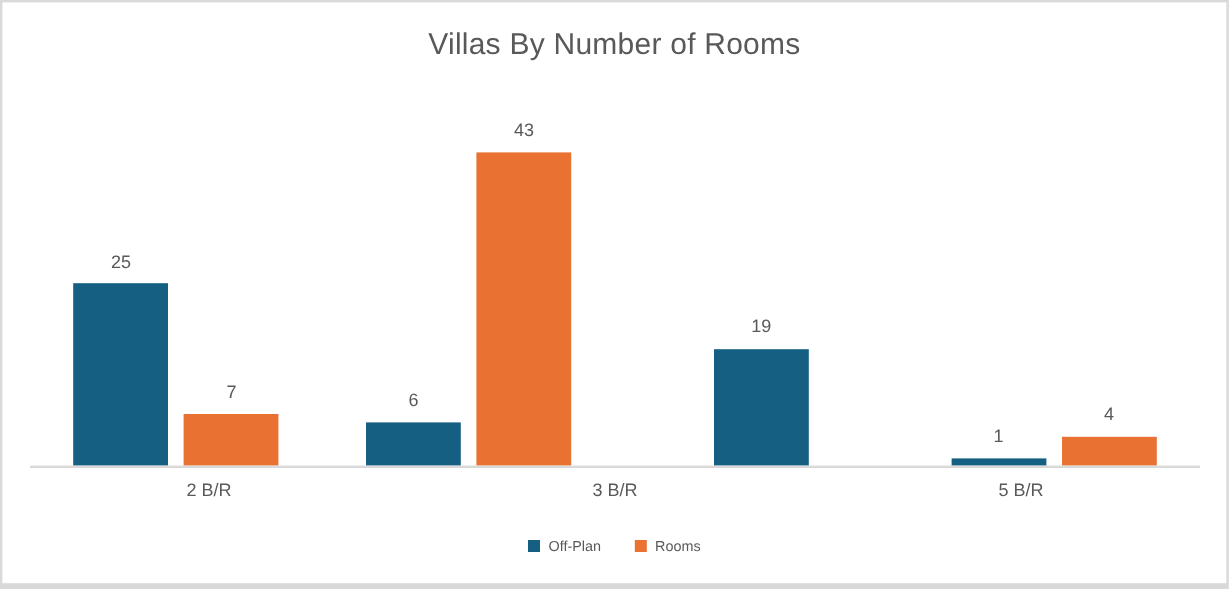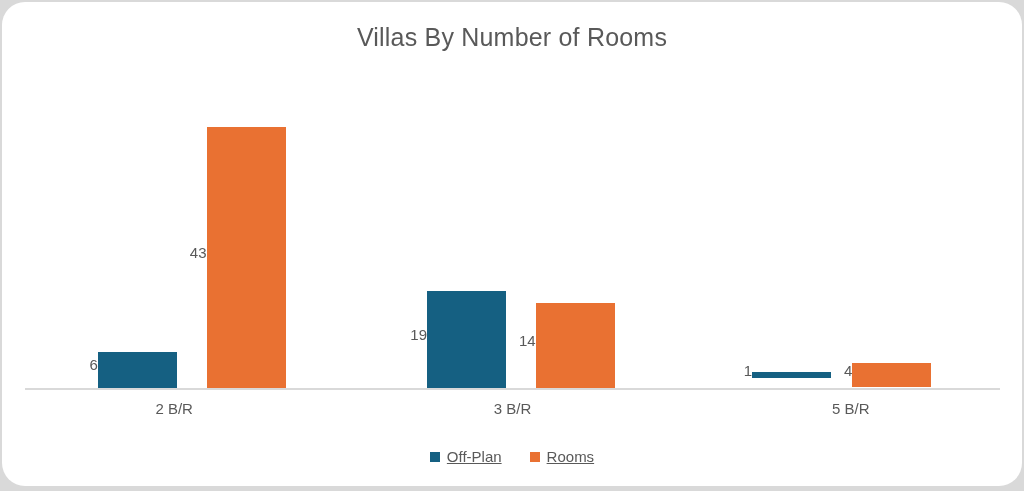--- a/index.html
+++ b/index.html
@@ -6,39 +6,38 @@
   html, body { margin: 0; padding: 0; }
   body {
     width: 1024px; height: 491px; position: relative;
     background: #d9d9d9;
     font-family: "Liberation Sans", sans-serif;
     overflow: hidden;
   }
   .chart-frame {
     position: absolute; left: 2px; top: 2px; right: 2px; bottom: 5px;
     background: #ffffff;
-    border-radius: 23px;
   }
   .chart-title {
     position: absolute; top: 21px; left: 0; width: 100%;
     text-align: center;
     font-size: 25px; font-weight: 400; color: #595959;
     letter-spacing: 0.2px;
   }
   .plot {
     position: absolute; left: 23px; top: 0; width: 975px; height: 386px;
     display: flex; align-items: flex-end;
   }
   .bar-group {
     flex: 1 1 0; height: 100%;
     display: flex; justify-content: center; align-items: flex-end;
     gap: 13px;
   }
   .barwrap {
-    display: flex; align-items: center; justify-content: flex-end;
+    display: flex; flex-direction: column; align-items: center; justify-content: flex-end;
   }
   .value-label {
     font-size: 15px; color: #595959; margin-bottom: 9px; line-height: 1.1;
   }
   .bar { width: 79px; }
   .axis-line {
     position: absolute; left: 23px; top: 386px; width: 975px; height: 2px;
     background: #d9d9d9;
   }
   .cat-row {
@@ -49,47 +48,53 @@
   .cat-label {
     flex: 1 1 0; text-align: center;
     font-size: 15px; color: #595959;
   }
   .legend {
     position: absolute; left: 0; top: 446px; width: 100%;
     display: flex; justify-content: center; align-items: center; gap: 28px;
   }
   .legend-item { display: flex; align-items: center; gap: 7px; }
   .legend-swatch { width: 10px; height: 10px; }
-  .legend-label { font-size: 15px; color: #595959; text-decoration: underline; }
+  .legend-label { font-size: 12px; color: #595959; }
 </style>
 </head>
 <body>
 
 <div class="chart-frame">
   <div class="chart-title">Villas By Number of Rooms</div>
 
   <div class="plot">
+      <div class="bar-group">
+        <div class="barwrap">
+          <div class="value-label">25</div>
+          <div class="bar" style="height: 152px; background: rgb(21, 96, 130);"></div>
+        </div>
+        <div class="barwrap">
+          <div class="value-label">7</div>
+          <div class="bar" style="height: 42.56px; background: rgb(233, 113, 50);"></div>
+        </div>
+      </div>
       <div class="bar-group">
         <div class="barwrap">
           <div class="value-label">6</div>
           <div class="bar" style="height: 36.48px; background: rgb(21, 96, 130);"></div>
         </div>
         <div class="barwrap">
           <div class="value-label">43</div>
           <div class="bar" style="height: 261.44px; background: rgb(233, 113, 50);"></div>
         </div>
       </div>
       <div class="bar-group">
         <div class="barwrap">
           <div class="value-label">19</div>
           <div class="bar" style="height: 97.28px; background: rgb(21, 96, 130);"></div>
-        </div>
-        <div class="barwrap">
-          <div class="value-label">14</div>
-          <div class="bar" style="height: 85.12px; background: rgb(233, 113, 50);"></div>
         </div>
       </div>
       <div class="bar-group">
         <div class="barwrap">
           <div class="value-label">1</div>
           <div class="bar" style="height: 6.08px; background: rgb(21, 96, 130);"></div>
         </div>
         <div class="barwrap">
           <div class="value-label">4</div>
           <div class="bar" style="height: 24.32px; background: rgb(233, 113, 50);"></div>

